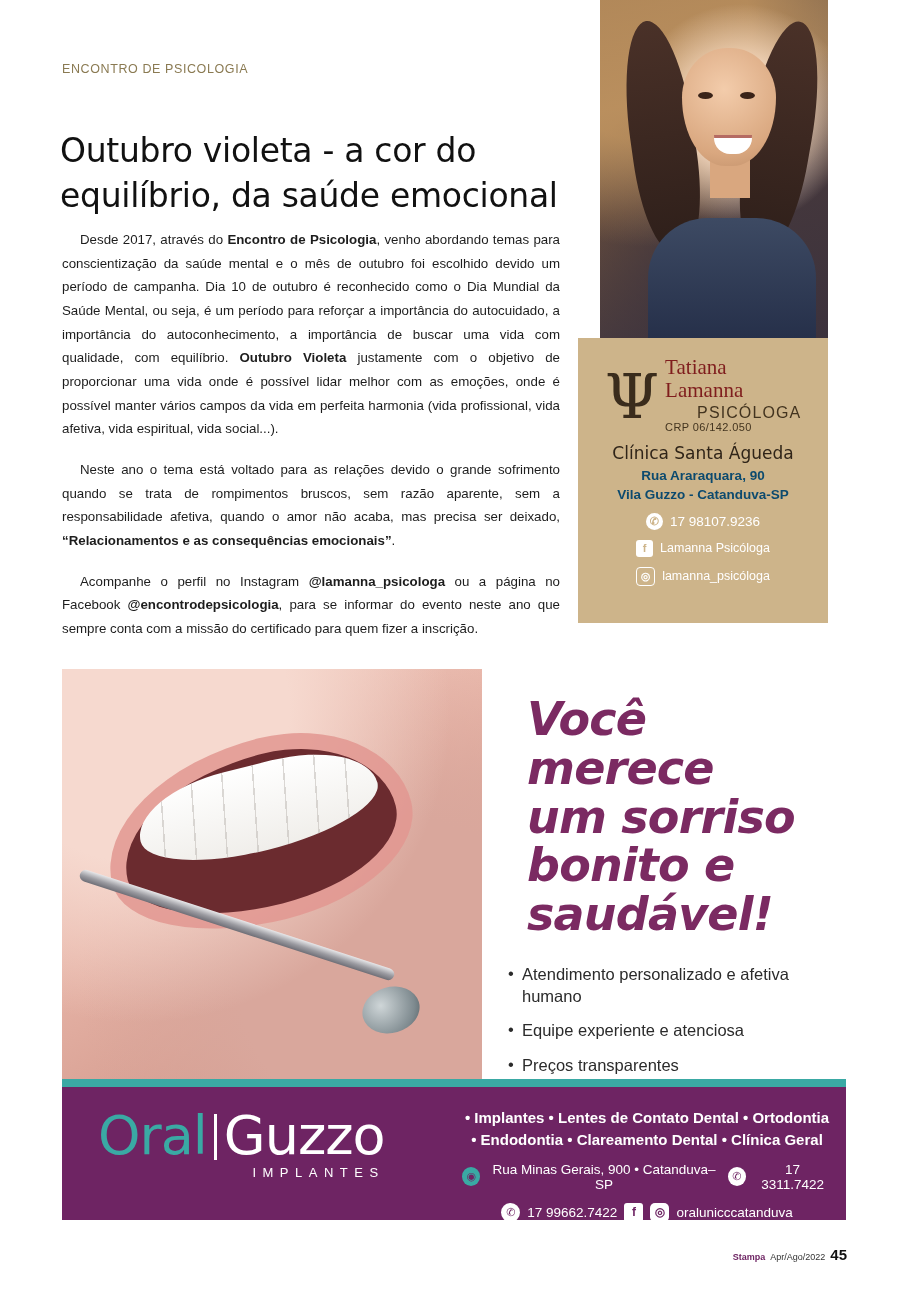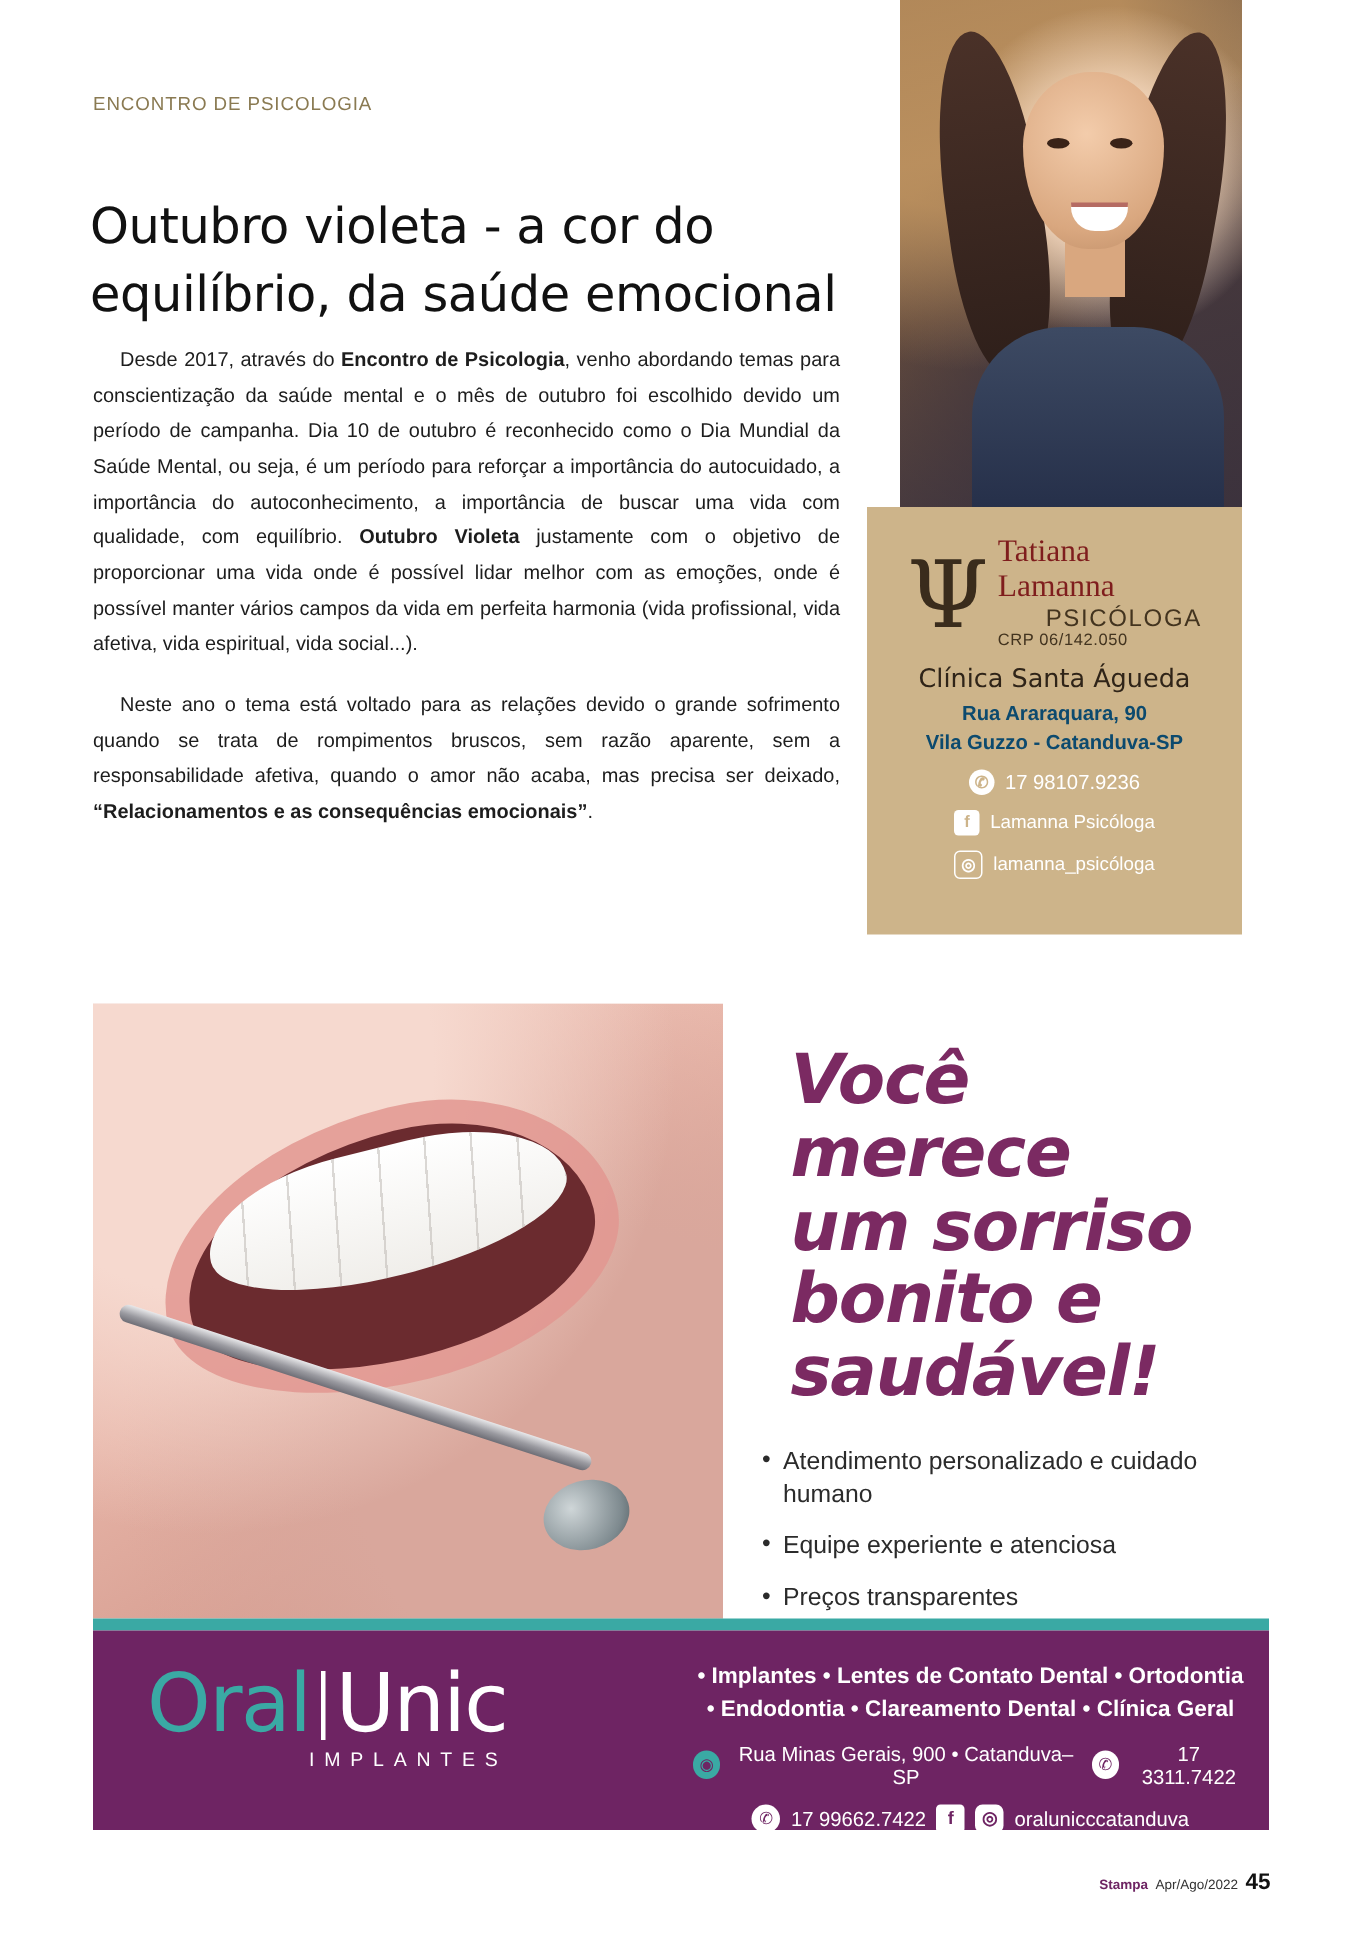--- a/index.html
+++ b/index.html
@@ -426,20 +426,23 @@
 
 <div class="kicker">ENCONTRO DE PSICOLOGIA</div>
 <h1 class="headline">Outubro violeta - a cor do equilíbrio, da saúde emocional</h1>
 
 <div class="body-col">
   <p>
     Desde 2017, através do <b>Encontro de Psicologia</b>, venho abordando temas para conscientização da saúde mental e o mês de outubro foi escolhido devido um período de campanha. Dia 10 de outubro é reconhecido como o Dia Mundial da Saúde Mental, ou seja, é um período para reforçar a importância do autocuidado, a importância do autoconhecimento, a importância de buscar uma vida com qualidade, com equilíbrio. <b>Outubro Violeta</b> justamente com o objetivo de proporcionar uma vida onde é possível lidar melhor com as emoções, onde é possível manter vários campos da vida em perfeita harmonia (vida profissional, vida afetiva, vida espiritual, vida social...).
   </p>
   <p>
     Neste ano o tema está voltado para as relações devido o grande sofrimento quando se trata de rompimentos bruscos, sem razão aparente, sem a responsabilidade afetiva, quando o amor não acaba, mas precisa ser deixado, <b>“Relacionamentos e as consequências emocionais”</b>.
+  </p>
+  <p>
+    Acompanhe o perfil no Instagram <b>@lamanna_psicologa</b> ou a página no Facebook <b>@encontrodepsicologia</b>, para se informar do evento neste ano que sempre conta com a missão do certificado para quem fizer a inscrição.
   </p>
 </div>
 
 <div class="photo">
   <div class="bg"></div>
   <div class="hair-l"></div>
   <div class="hair-r"></div>
   <div class="neck"></div>
   <div class="dress"></div>
   <div class="face"></div>
@@ -490,33 +493,33 @@
   </div>
 
   <div class="ad-right">
     <div class="ad-head">
       <div>Você merece</div>
       <div>um sorriso</div>
       <div>bonito e</div>
       <div>saudável!</div>
     </div>
     <div class="bullets">
-      <div class="b">Atendimento personalizado e cuidado humano</div>
+      <div class="b">Atendimento personalizado e afetiva humano</div>
       <div class="b">Equipe experiente e atenciosa</div>
       <div class="b">Preços transparentes</div>
     </div>
     <div class="cta">AGENDE UMA AVALIAÇÃO!</div>
   </div>
 
   <div class="ad-bar"></div>
 
   <div class="ad-foot">
     <div class="logo">
       <div class="main">
-        <span class="oral">Oral</span><span class="bar"></span><span>Unic</span>
+        <span class="oral">Oral</span><span class="bar"></span><span>Guzzo</span>
       </div>
       <div class="sub">IMPLANTES</div>
     </div>
 
     <div class="foot-right">
       <div class="services">
         <div>• Implantes • Lentes de Contato Dental • Ortodontia</div>
         <div>• Endodontia • Clareamento Dental • Clínica Geral</div>
       </div>
       <div class="foot-line">

